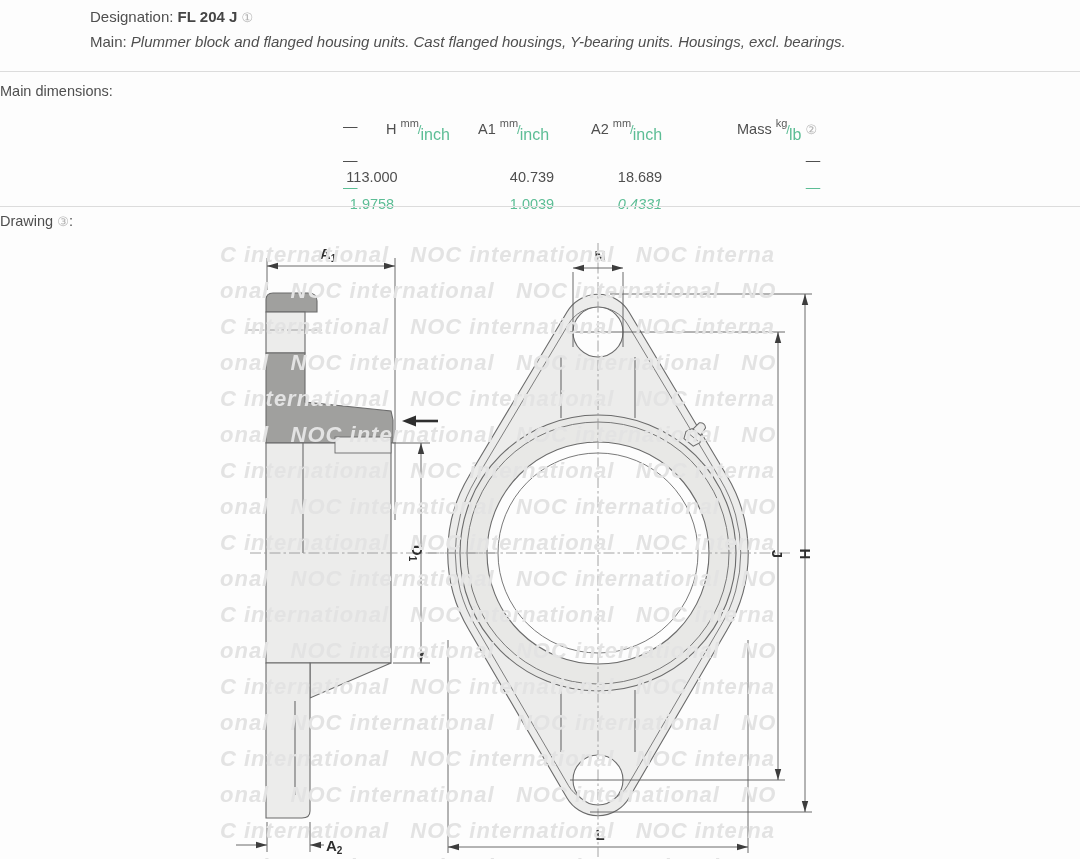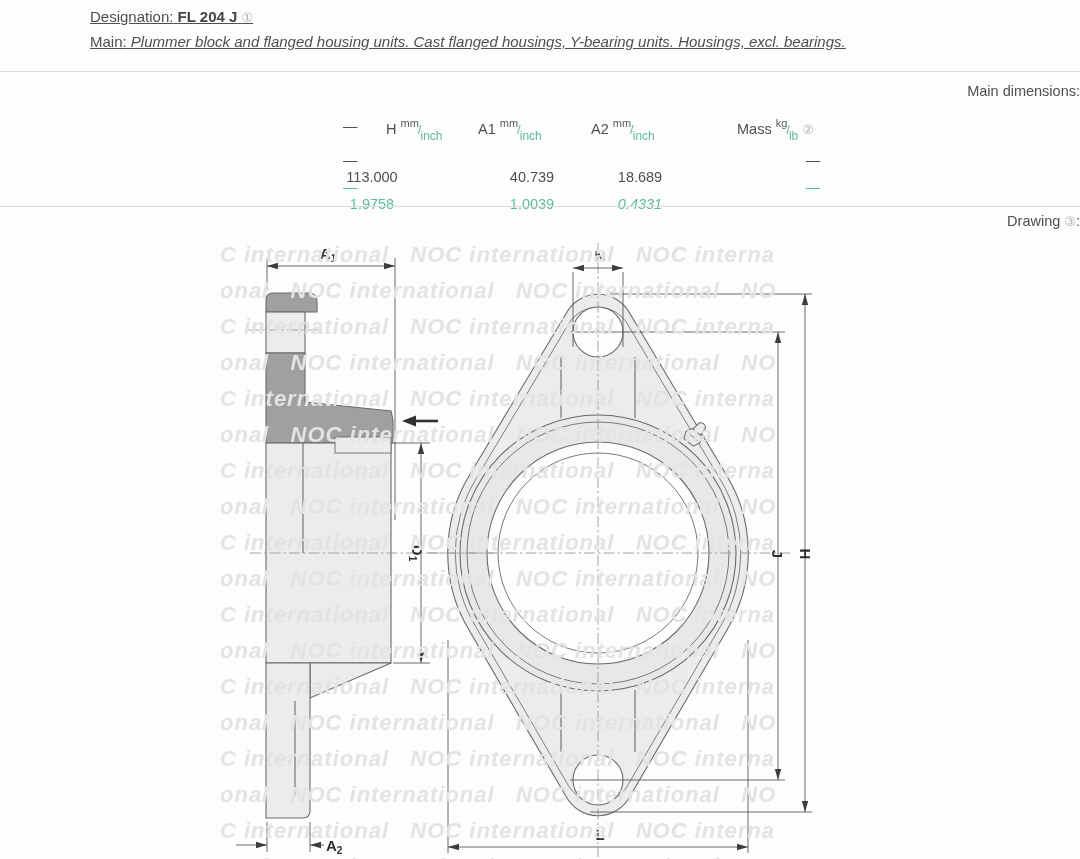--- a/index.html
+++ b/index.html
@@ -5,32 +5,32 @@
   html,body{margin:0;padding:0;}
   body{
     width:1080px;height:859px;position:relative;overflow:hidden;
     background:#fdfdfd;
     font-family:"Liberation Sans", sans-serif;
     color:#4f4f4f;
   }
   .abs{position:absolute;}
   .hr{position:absolute;left:0;width:1080px;height:1px;background:#dcdcdc;}
   
-  .hline{left:90px;font-size:15px;white-space:nowrap;color:#4f4f4f;text-decoration:underline;}
+  .hline{left:90px;font-size:15px;white-space:nowrap;color:#4f4f4f;}
   .bold{font-weight:bold;color:#454545;}
   .note{color:#b3b3b3;font-size:13px;}
   .italic{font-style:italic;text-align:center;}
   
-  .centerline-text{left:0;width:1080px;text-align:right;font-size:14.5px;color:#4f4f4f;}
+  .centerline-text{left:0;width:1080px;text-align:left;font-size:14.5px;color:#4f4f4f;}
   .cell{position:absolute;font-size:14.5px;white-space:nowrap;color:#4f4f4f;}
   .num{text-align:center;margin-top:17px;}
   .green{color:#5cbd95;}
   .frac sup{font-size:11px;color:#5a5a5a;position:relative;top:-1px;}
   .frac .sl{color:#5cbd95;font-size:13px;margin:0 -1px;}
-  .frac sub{font-size:12px;color:#5cbd95;position:relative;top:2px;}
+  .frac sub{font-size:16px;color:#5cbd95;position:relative;top:2px;}
   
   #drawing-wrap{left:220px;top:237px;width:628px;height:622px;overflow:hidden;}
   #watermark{position:absolute;left:0;top:0;width:628px;height:622px;overflow:hidden;padding-top:0;}
   .wm-row{
     height:36px;line-height:36px;white-space:pre;overflow:hidden;
     font-size:22px;font-weight:bold;font-style:italic;letter-spacing:1px;
     color:#e3e3e3;user-select:none;
   }
   svg text{font-family:"Liberation Sans", sans-serif;}
   .dimlbl{font-size:15px;font-weight:bold;fill:#2e2e2e;}

